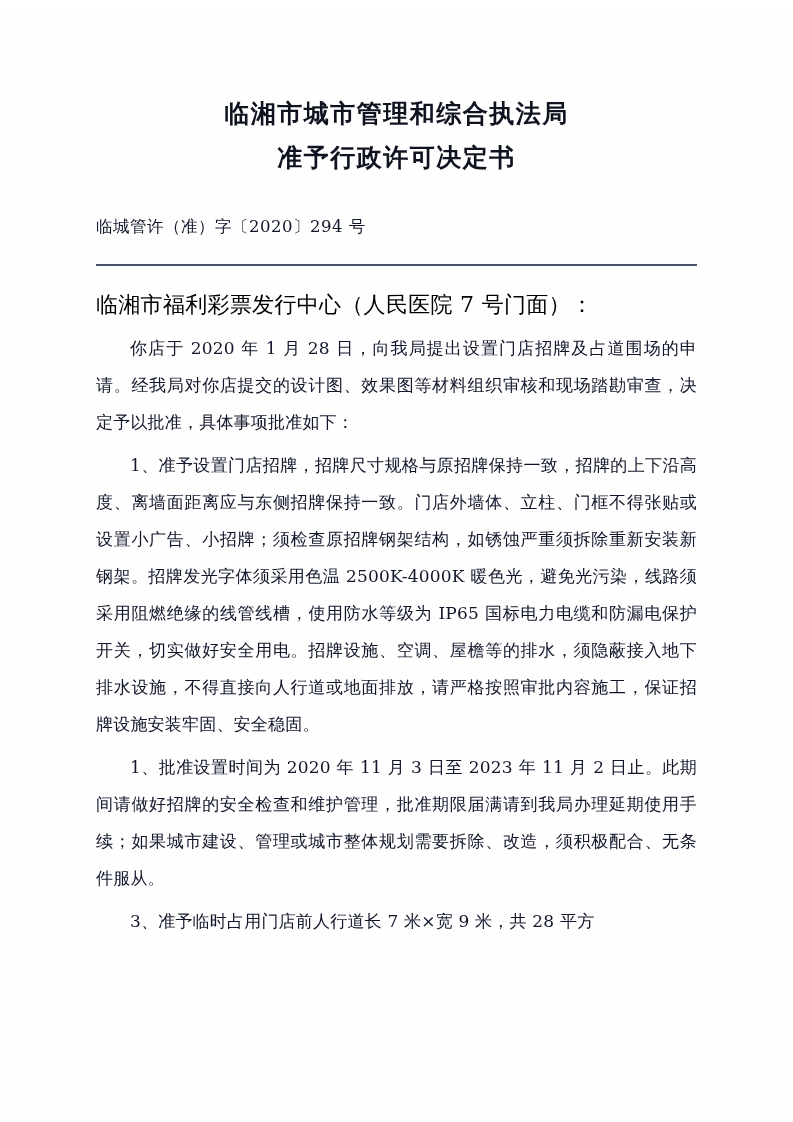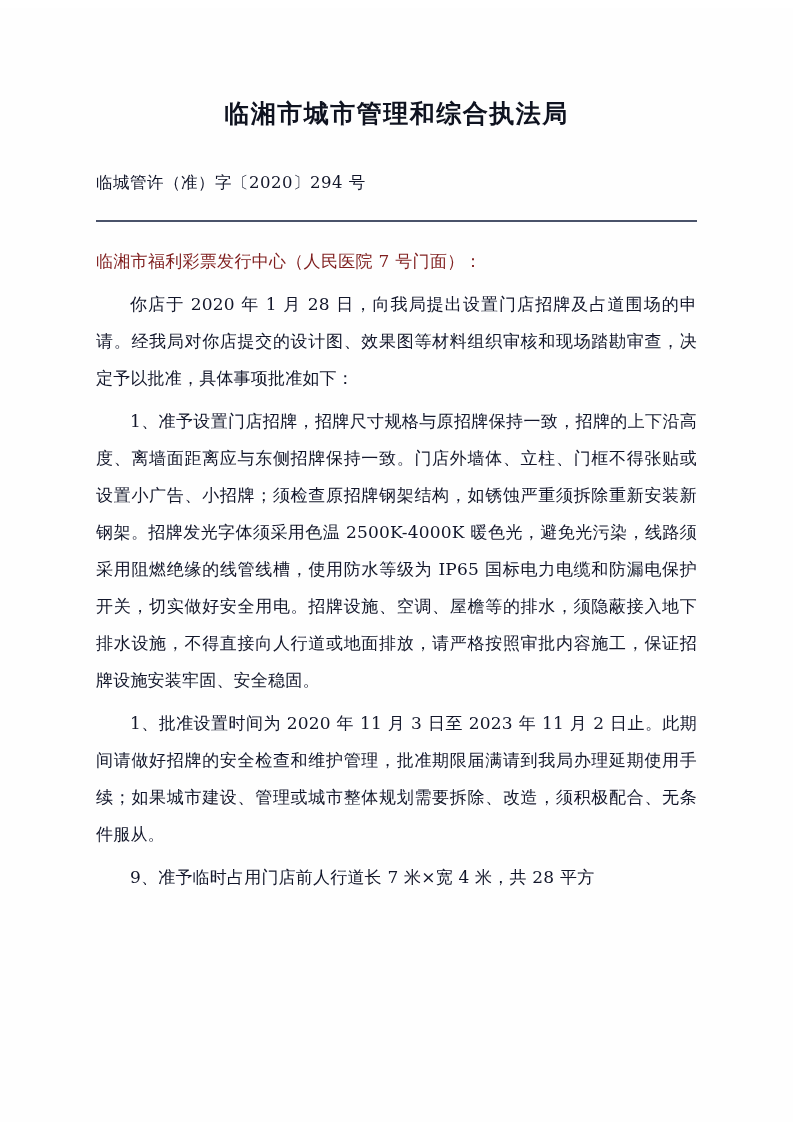--- a/index.html
+++ b/index.html
@@ -49,24 +49,24 @@
     color: #12162a;
   }
   .rule {
     margin-top: 26px;
     height: 2px;
     background: #2a3550;
     opacity: 0.85;
   }
   .recipient {
     margin-top: 22px;
-    font-size: 17px;
+    font-size: 22px;
     line-height: 34px;
     letter-spacing: 0.3px;
-    color: #7f1d1d;
+    color: #000000;
   }
   .para {
     font-size: 17px;
     line-height: 37px;
     letter-spacing: 0.2px;
     text-align: justify;
     text-justify: inter-ideograph;
     margin-top: 6px;
     color: #12162a;
     text-indent: 2em;
@@ -80,27 +80,28 @@
   }
 </style>
 </head>
 <body>
 
 <div class="page">
   <div class="doc-body ink">
 
     <div class="title-block">
       <div class="title-line">临湘市城市管理和综合执法局</div>
+      <div class="title-line">准予行政许可决定书</div>
     </div>
 
     <div class="doc-number">临城管许（准）字〔2020〕294 号</div>
 
     <div class="rule"></div>
 
     <div class="recipient">临湘市福利彩票发行中心（人民医院 7 号门面）：</div>
 
     <div class="para first">你店于 2020 年 1 月 28 日，向我局提出设置门店招牌及占道围场的申请。经我局对你店提交的设计图、效果图等材料组织审核和现场踏勘审查，决定予以批准，具体事项批准如下：</div>
     <div class="para">1、准予设置门店招牌，招牌尺寸规格与原招牌保持一致，招牌的上下沿高度、离墙面距离应与东侧招牌保持一致。门店外墙体、立柱、门框不得张贴或设置小广告、小招牌；须检查原招牌钢架结构，如锈蚀严重须拆除重新安装新钢架。招牌发光字体须采用色温 2500K-4000K 暖色光，避免光污染，线路须采用阻燃绝缘的线管线槽，使用防水等级为 IP65 国标电力电缆和防漏电保护开关，切实做好安全用电。招牌设施、空调、屋檐等的排水，须隐蔽接入地下排水设施，不得直接向人行道或地面排放，请严格按照审批内容施工，保证招牌设施安装牢固、安全稳固。</div>
     <div class="para">1、批准设置时间为 2020 年 11 月 3 日至 2023 年 11 月 2 日止。此期间请做好招牌的安全检查和维护管理，批准期限届满请到我局办理延期使用手续；如果城市建设、管理或城市整体规划需要拆除、改造，须积极配合、无条件服从。</div>
-    <div class="para">9、准予临时占用门店前人行道长 7 米×宽 4 米，共 28 平方</div>
+    <div class="para">3、准予临时占用门店前人行道长 7 米×宽 9 米，共 28 平方</div>
 
   </div>
 </div>
 
 </body></html>

